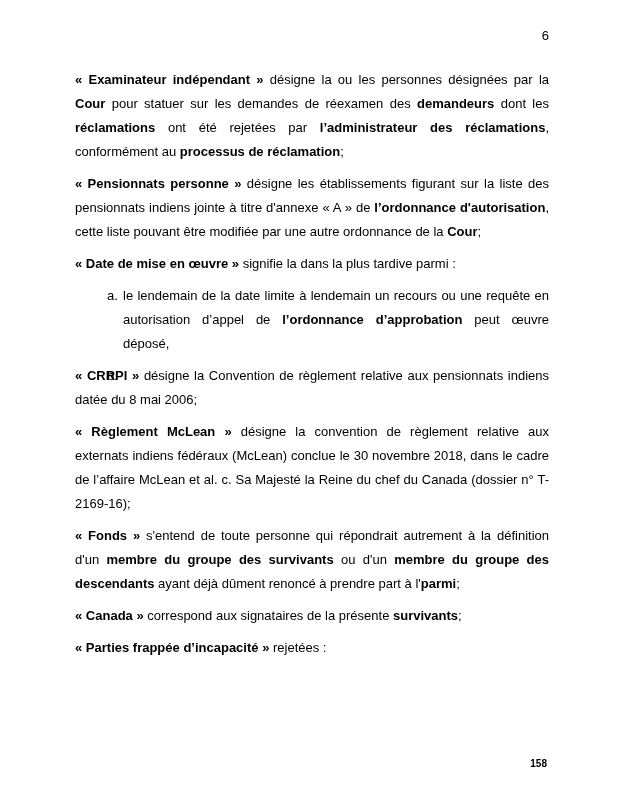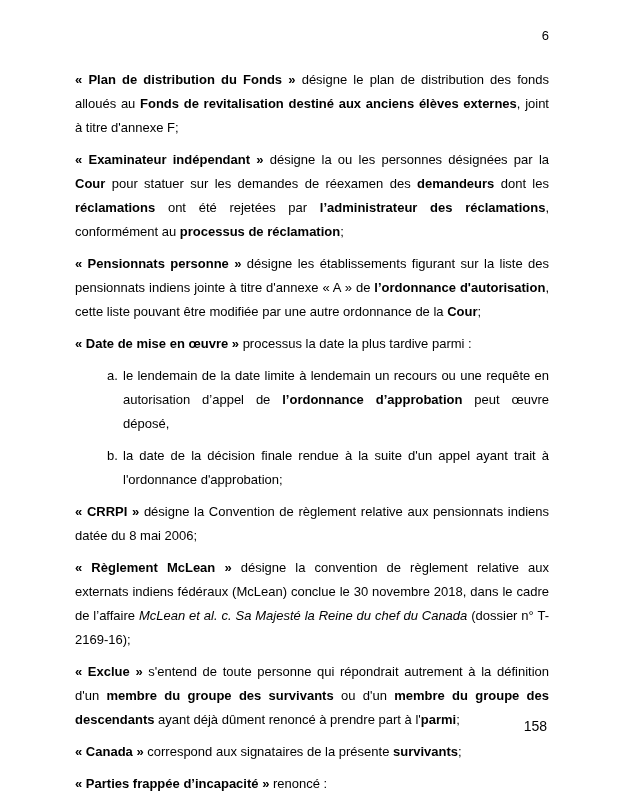--- a/index.html
+++ b/index.html
@@ -34,42 +34,42 @@
   .li {
     position: relative;
     padding-left: 48px;
   }
   .li .marker {
     position: absolute;
     left: 32px;
     top: 0;
   }
   .b { font-weight: bold; }
-  .i { font-style: italic; }
+  .i { }
   .bottom-page-number {
     position: absolute;
-    top: 719px;
+    top: 757px;
     right: 77px;
-    font-size: 14px;
+    font-size: 10px;
     line-height: 14px;
+    font-weight: bold;
   }
 </style>
 </head>
 <body>
 
 <div class="page">
   <div class="top-page-number">6</div>
   <main>
-      <div class="block p"><span class="b">« Plan de distribution du Fonds »</span><span> désigne le plan de distribution des fonds alloués au </span><span class="b">Fonds de revitalisation destiné aux anciens élèves externes</span><span>, joint à titre d'annexe F;</span></div>
       <div class="block p"><span class="b">« Examinateur indépendant »</span><span> désigne la ou les personnes désignées par la </span><span class="b">Cour</span><span> pour statuer sur les demandes de réexamen des </span><span class="b">demandeurs</span><span> dont les </span><span class="b">réclamations</span><span> ont été rejetées par </span><span class="b">l’administrateur des réclamations</span><span>, conformément au </span><span class="b">processus de réclamation</span><span>;</span></div>
       <div class="block p"><span class="b">« Pensionnats personne »</span><span> désigne les établissements figurant sur la liste des pensionnats indiens jointe à titre d'annexe « A » de </span><span class="b">l’ordonnance d'autorisation</span><span>, cette liste pouvant être modifiée par une autre ordonnance de la </span><span class="b">Cour</span><span>;</span></div>
-      <div class="block p"><span class="b">« Date de mise en œuvre »</span><span> processus la date la plus tardive parmi :</span></div>
+      <div class="block p"><span class="b">« Date de mise en œuvre »</span><span> signifie la dans la plus tardive parmi :</span></div>
       <div class="block li"><span class="marker">a.</span><span>le lendemain de la date limite à lendemain un recours ou une requête en autorisation d’appel de </span><span class="b">l’ordonnance d’approbation</span><span> peut œuvre déposé,</span></div>
-      <div class="block li"><span class="marker">b.</span><span>la date de la décision finale rendue à la suite d'un appel ayant trait à l'ordonnance d'approbation;</span></div>
+      <div class="block li"><span class="marker">b.</span></div>
       <div class="block p"><span class="b">« CRRPI »</span><span> désigne la Convention de règlement relative aux pensionnats indiens datée du 8 mai 2006;</span></div>
       <div class="block p"><span class="b">« Règlement McLean »</span><span> désigne la convention de règlement relative aux externats indiens fédéraux (McLean) conclue le 30 novembre 2018, dans le cadre de l’affaire </span><span class="i">McLean et al. c. Sa Majesté la Reine du chef du Canada</span><span> (dossier n° T-2169-16);</span></div>
-      <div class="block p"><span class="b">« Exclue »</span><span> s'entend de toute personne qui répondrait autrement à la définition d'un </span><span class="b">membre du groupe des survivants</span><span> ou d'un </span><span class="b">membre du groupe des descendants</span><span> ayant déjà dûment renoncé à prendre part à l'</span><span class="b">parmi</span><span>;</span></div>
+      <div class="block p"><span class="b">« Fonds »</span><span> s'entend de toute personne qui répondrait autrement à la définition d'un </span><span class="b">membre du groupe des survivants</span><span> ou d'un </span><span class="b">membre du groupe des descendants</span><span> ayant déjà dûment renoncé à prendre part à l'</span><span class="b">parmi</span><span>;</span></div>
       <div class="block p"><span class="b">« Canada »</span><span> correspond aux signataires de la présente </span><span class="b">survivants</span><span>;</span></div>
-      <div class="block p"><span class="b">« Parties frappée d’incapacité »</span><span> renoncé :</span></div>
+      <div class="block p"><span class="b">« Parties frappée d’incapacité »</span><span> rejetées :</span></div>
     </main>
 </div>
 
 <div class="bottom-page-number">158</div>
 
 </body></html>

